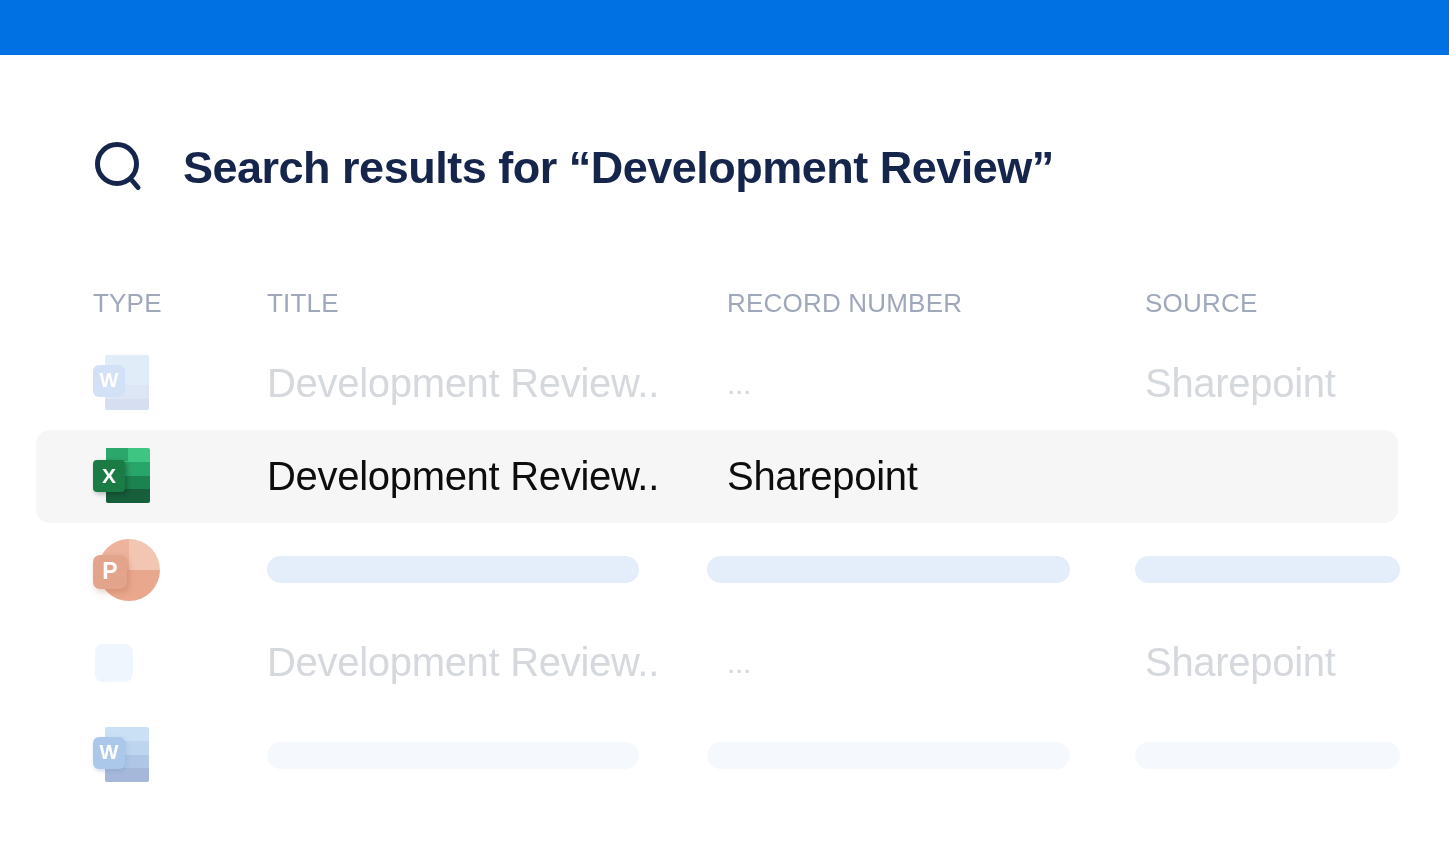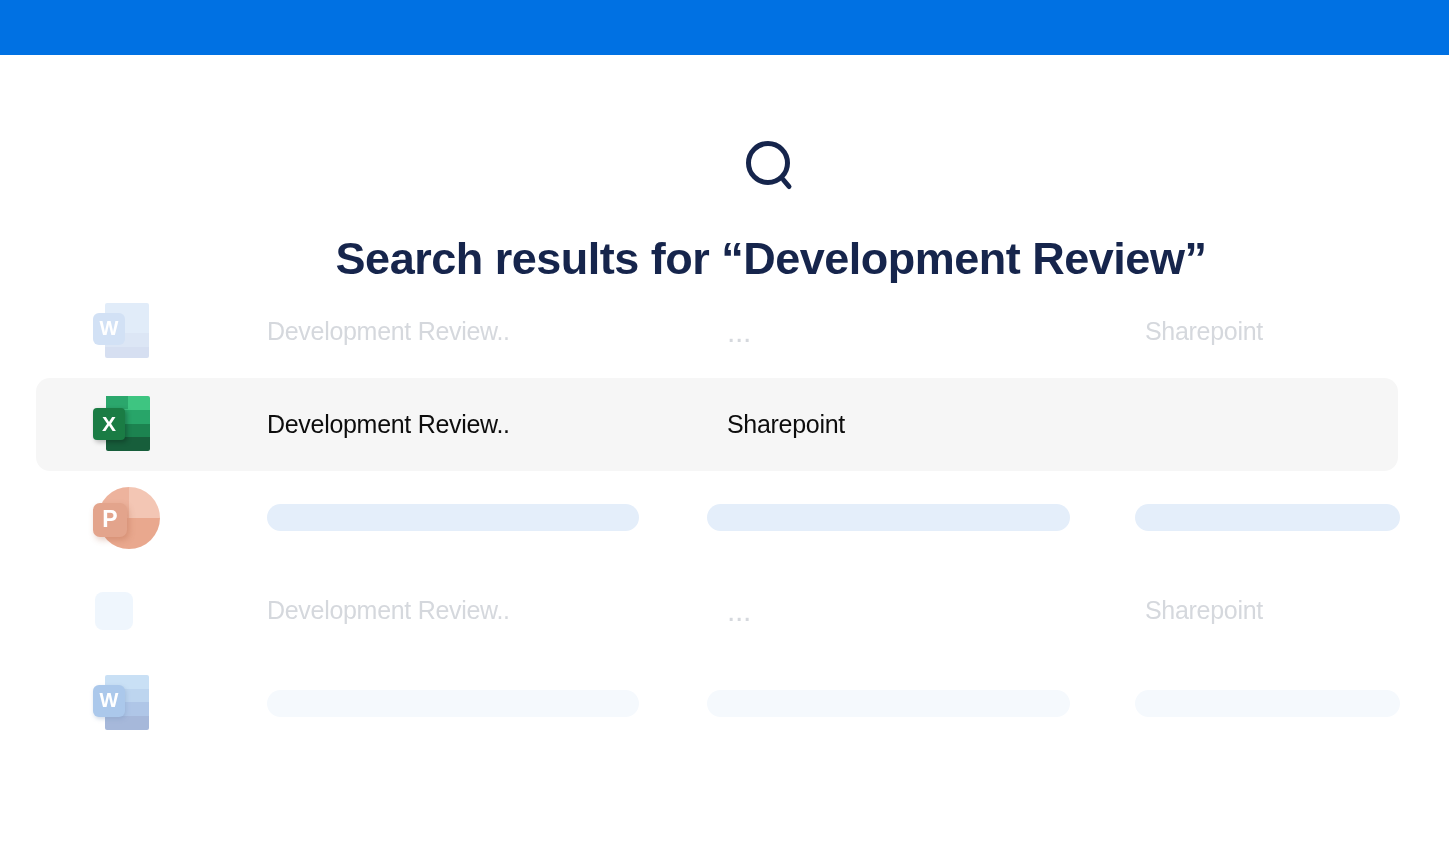--- a/index.html
+++ b/index.html
@@ -4,36 +4,36 @@
 <style>
   * { margin:0; padding:0; box-sizing:border-box; }
   html,body { width:1449px; height:858px; background:#ffffff; overflow:hidden;
               font-family:"Liberation Sans", sans-serif; }
 
   .topbar { width:100%; height:55px; background:#0071E3; }
 
   .content { position:relative; width:1449px; }
 
   
-  .header-row { display:flex; align-items:center; gap:36px; margin:82px 0 0 93px; height:62px;flex-direction:column; }
+  .header-row { display:flex; align-items:center; gap:36px; margin:82px 0 0 93px; height:62px; }
   .search-icon { flex:0 0 auto; width:54px; height:60px; }
   .page-title { font-size:45px; font-weight:700; color:#16254C; letter-spacing:-0.5px; }
 
   
   .table { margin:86px 0 0 36px; width:1362px; }
   .grid { display:grid; grid-template-columns:174px 460px 418px auto; align-items:center;
           padding-left:57px; }
   .thead { height:36px; }
   .thead .col { font-size:26px; font-weight:400; color:#9FA8BB; letter-spacing:0.2px; }
 
   .rows { margin-top:16px; }
   .row { height:93px; border-radius:14px; }
   .row.selected { background:#F6F6F6; }
 
-  .cell-text { font-size:25px; letter-spacing:-0.3px; color:#0D0D0D; }
+  .cell-text { font-size:40px; letter-spacing:-0.3px; color:#0D0D0D; }
   .row.faded .cell-text { color:#D5D8DD; }
   .row .dots { font-size:30px; }
 
   
   .pill { height:27px; border-radius:14px; background:#E4EEFA; }
   .pill.title-pill  { width:372px; }
   .pill.record-pill { width:363px; margin-left:-20px; }
   .pill.source-pill { width:265px; margin-left:-10px; }
   .row.placeholder-faint .pill { background:#F5F9FD; }
 
@@ -82,20 +82,26 @@
   <div class="header-row">
     <svg class="search-icon" viewBox="0 0 54 60">
       <circle cx="24" cy="26" r="19.5" fill="none" stroke="#16254C" stroke-width="5"></circle>
       <path d="M39.5 43 L45 49.5" stroke="#16254C" stroke-width="5" stroke-linecap="round"></path>
     </svg>
     <h1 class="page-title">Search results for “Development Review”</h1>
   </div>
 
   <div class="table">
 
+    <div class="grid thead">
+      <div class="col">TYPE</div>
+      <div class="col">TITLE</div>
+      <div class="col">RECORD NUMBER</div>
+      <div class="col">SOURCE</div>
+    </div>
 
     <div class="rows">
 
       <div class="grid row faded">
         <div>
           <div class="ficon word-faded">
             <div class="sheet"></div>
             <div class="badge">W</div>
           </div>
         </div>

